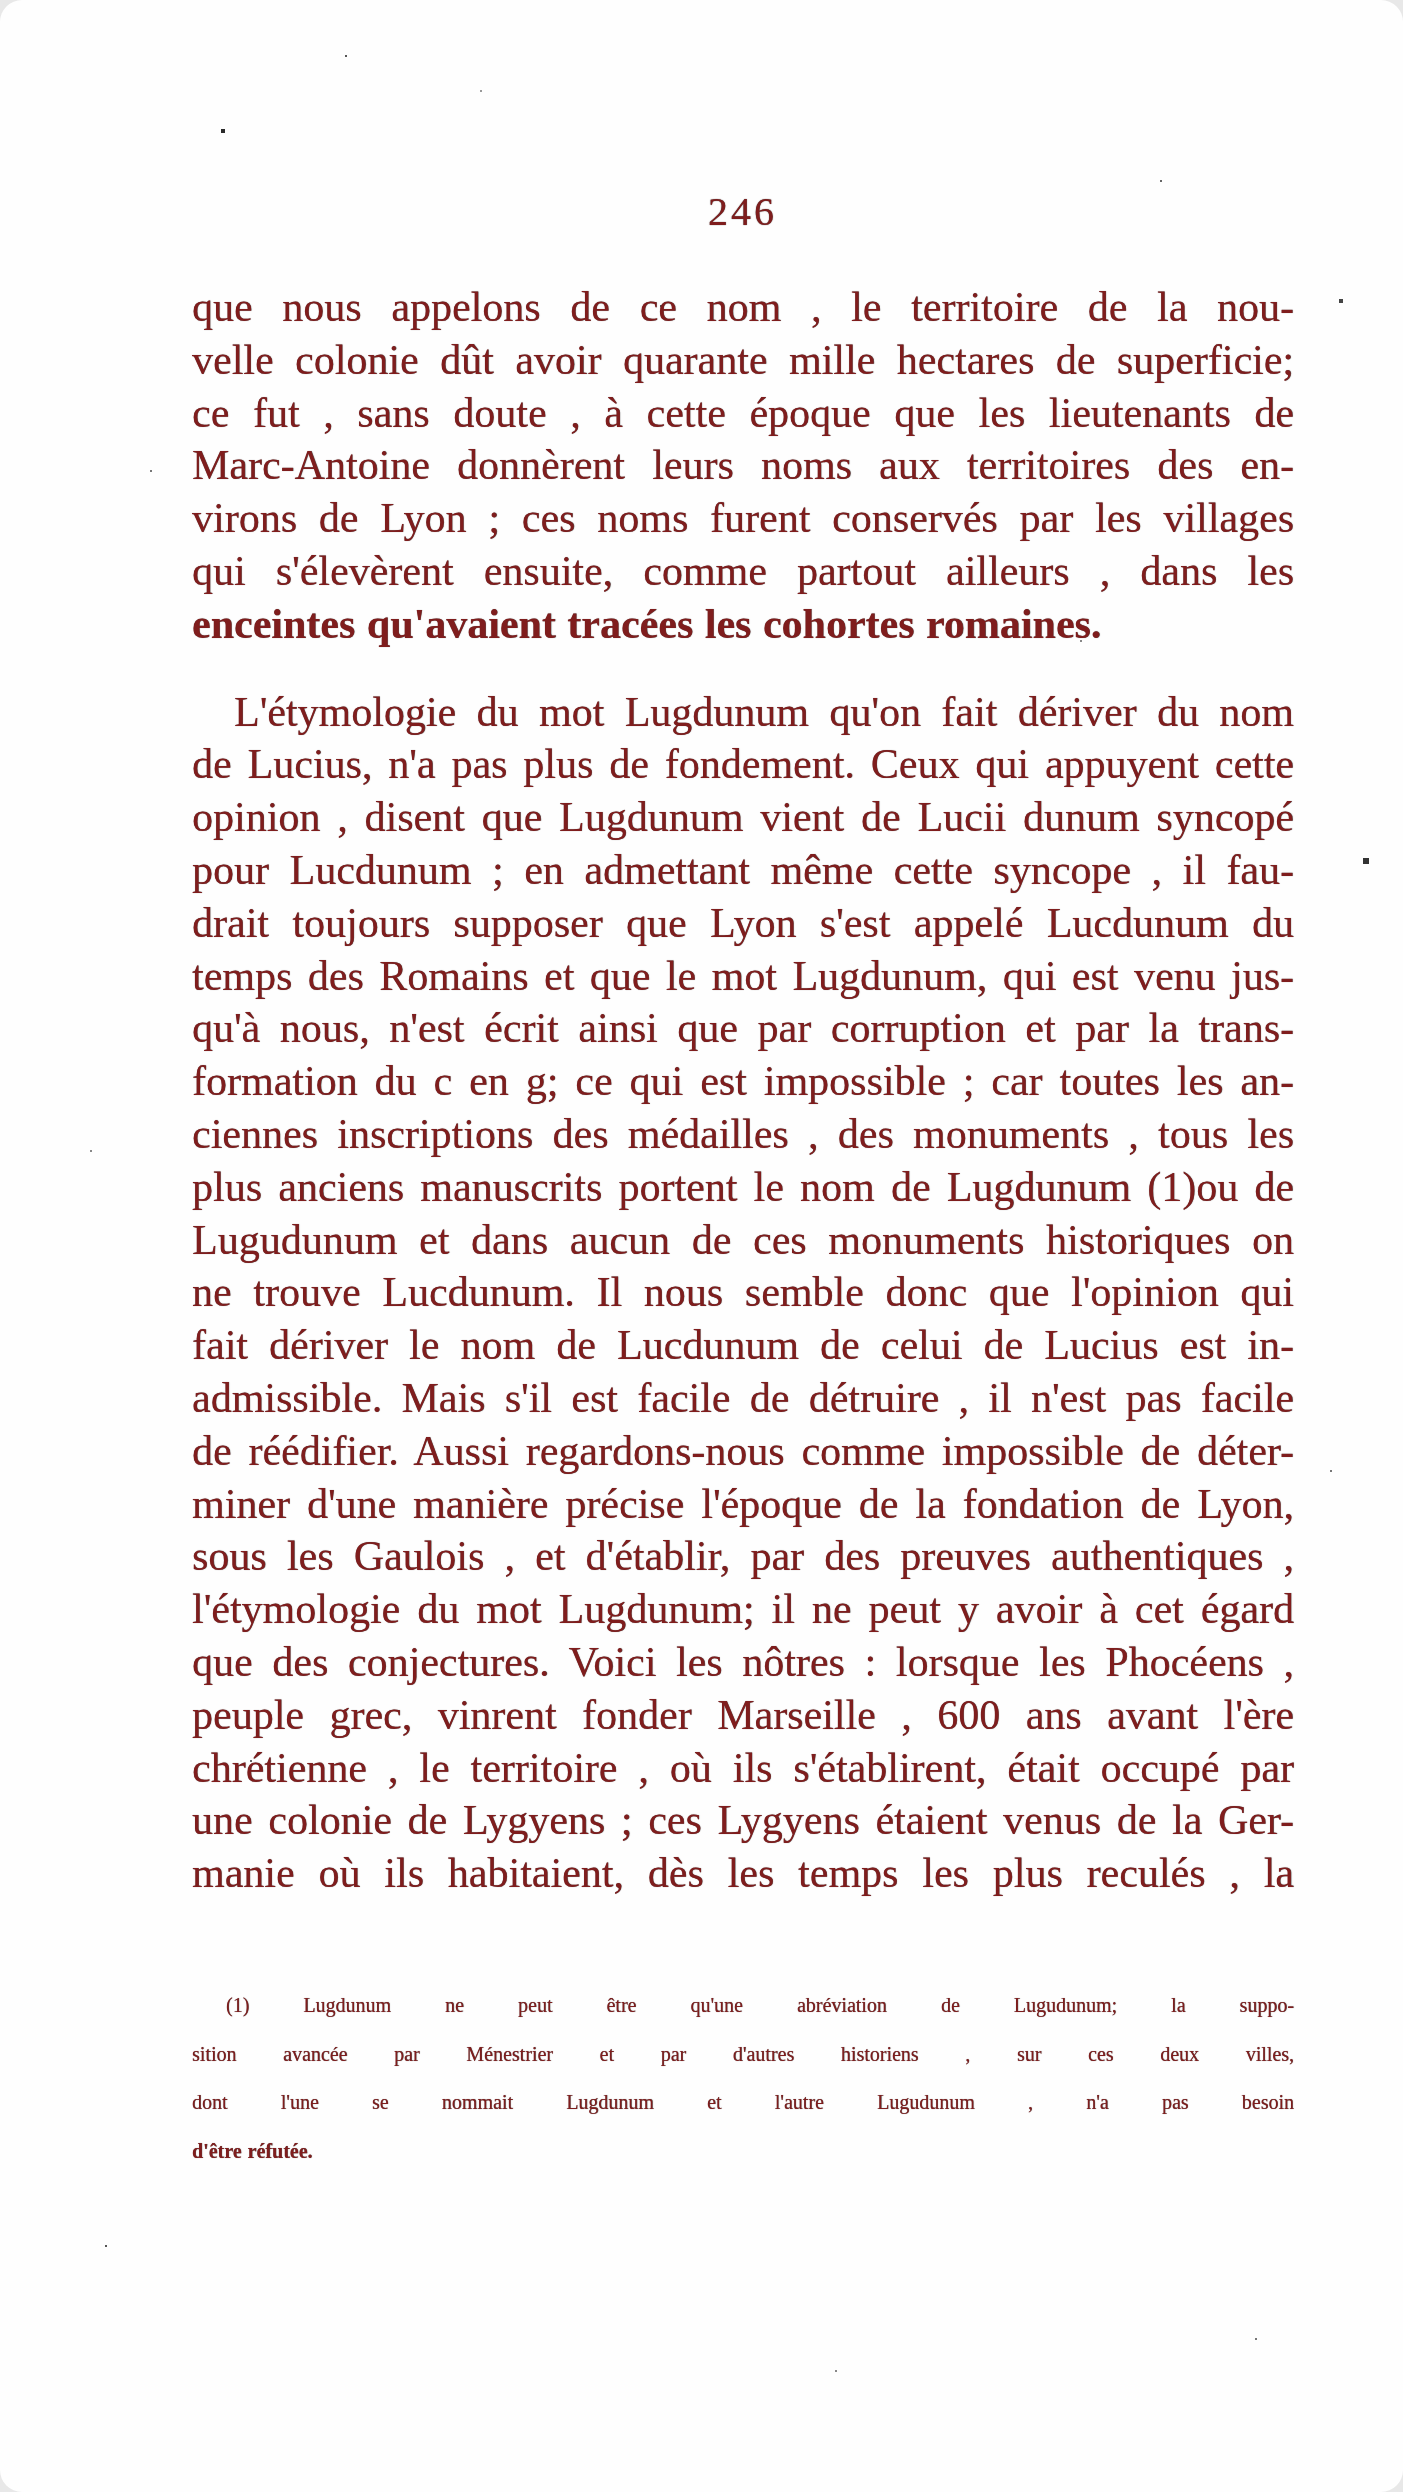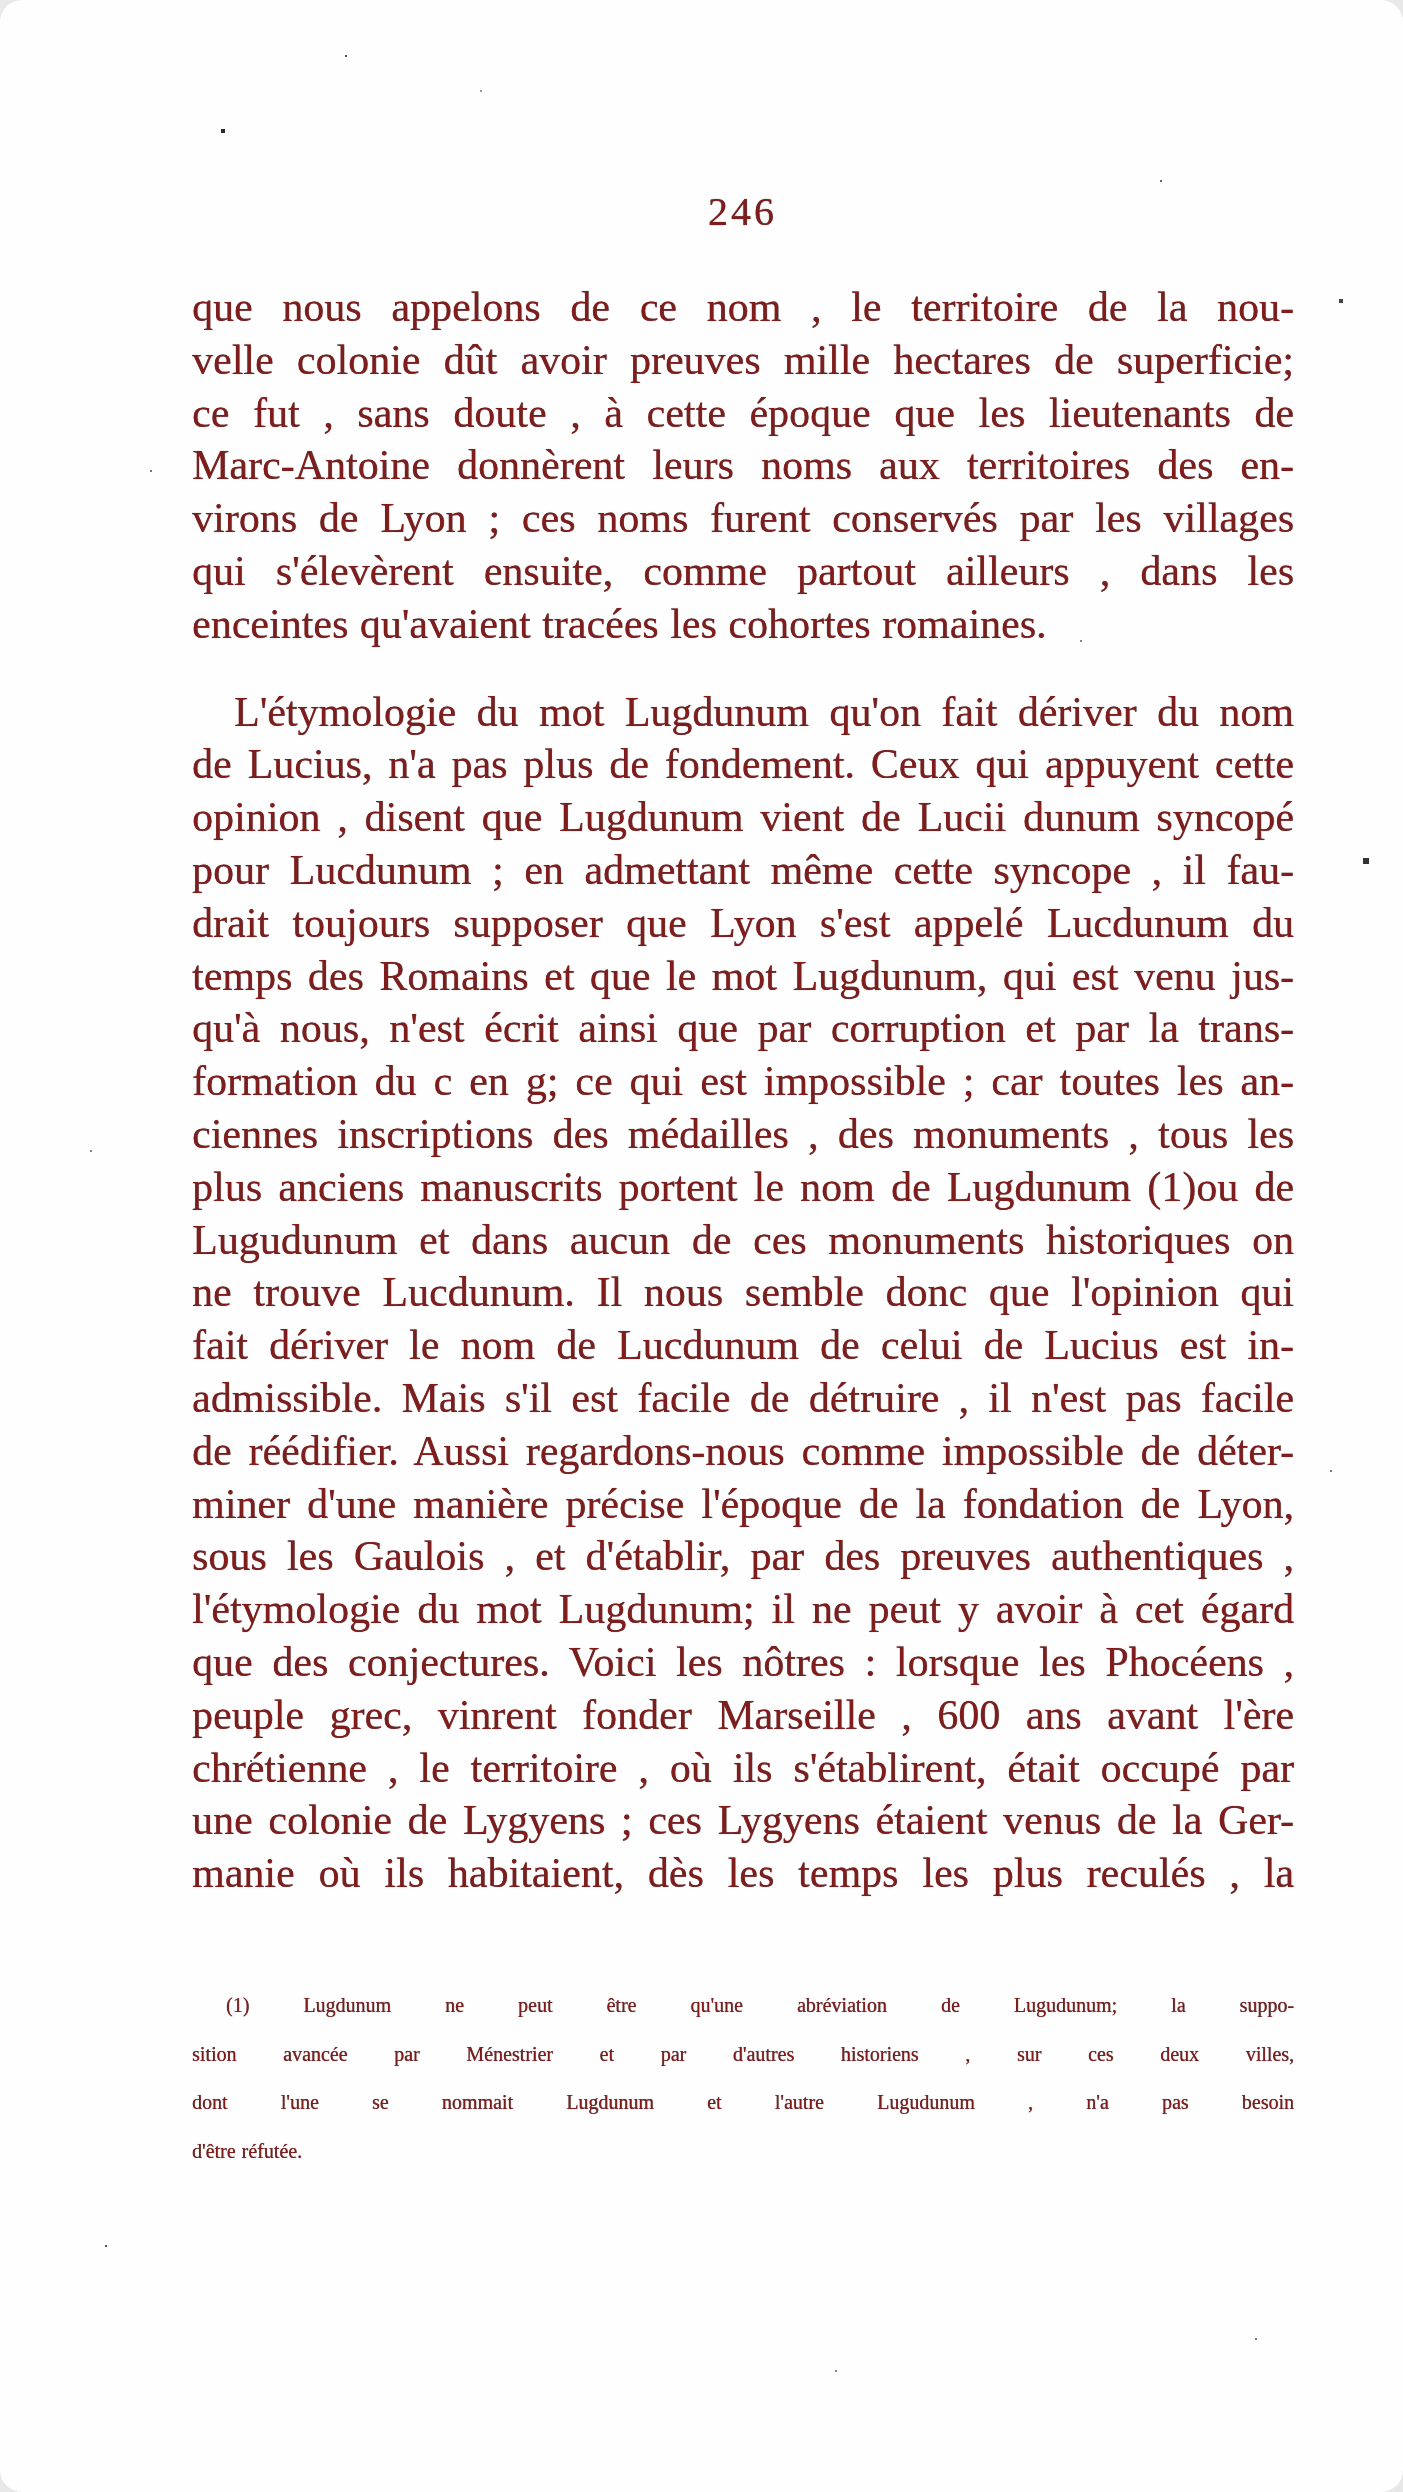--- a/index.html
+++ b/index.html
@@ -69,41 +69,42 @@
     line-height: 48.5px;
   }
   .line {
     text-align: justify;
     text-align-last: justify;
     white-space: normal;
     word-spacing: 1px;
   }
   .line.nojust {
     text-align-last: left;
+    font-weight: bold;
   }
   .line.indent {
     text-indent: 42px;
     margin-top: 35px;
   }
   .footnote-text .line.indent {
     text-indent: 34px;
   }
 </style>
 </head>
 <body>
 
 <div class="page">
   <div class="speckles"></div>
 
   <div class="page-number">246</div>
 
   <div class="text-block main-text">
     <div>
         <div class="line">que nous appelons de ce nom , le territoire de la nou-</div>
-        <div class="line">velle colonie dût avoir preuves mille hectares de superficie;</div>
+        <div class="line">velle colonie dût avoir quarante mille hectares de superficie;</div>
         <div class="line">ce fut , sans doute , à cette époque que les lieutenants de</div>
         <div class="line">Marc-Antoine donnèrent leurs noms aux territoires des en-</div>
         <div class="line">virons de Lyon ; ces noms furent conservés par les villages</div>
         <div class="line">qui s'élevèrent ensuite, comme partout ailleurs , dans les</div>
         <div class="line nojust">enceintes qu'avaient tracées les cohortes romaines.</div>
       </div>
     <div>
         <div class="line indent">L'étymologie du mot Lugdunum qu'on fait dériver du nom</div>
         <div class="line">de Lucius, n'a pas plus de fondement. Ceux qui appuyent cette</div>
         <div class="line">opinion , disent que Lugdunum vient de Lucii dunum syncopé</div>

